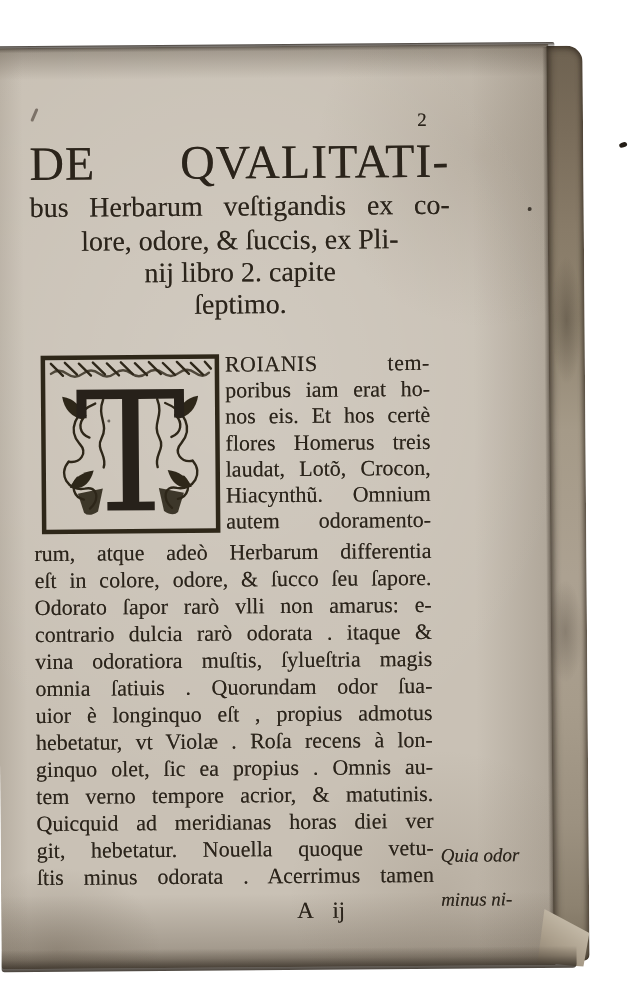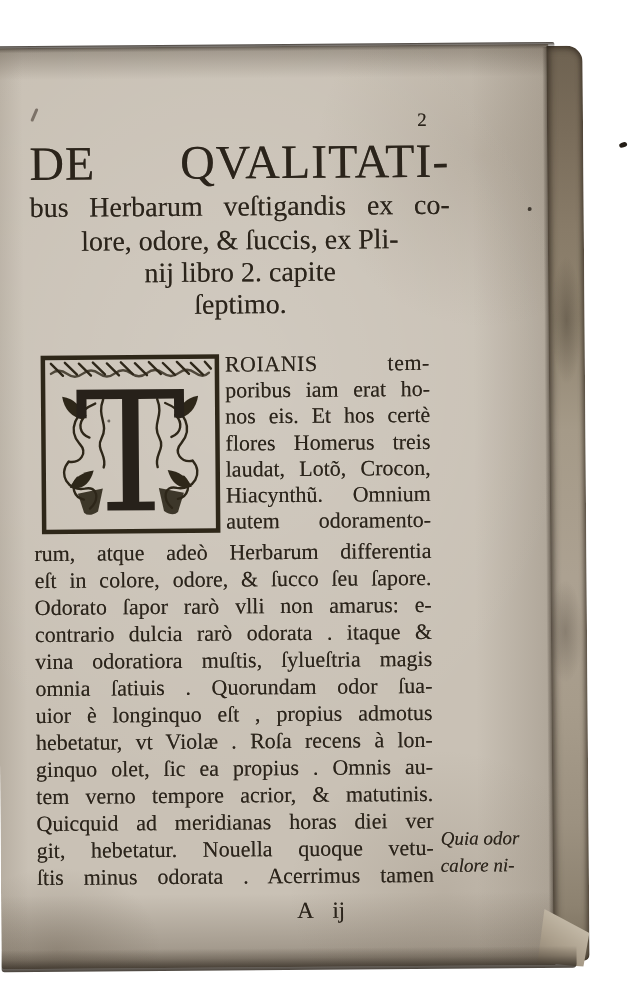--- a/index.html
+++ b/index.html
@@ -111,21 +111,21 @@
   .full-col {
     position:absolute; left:36px; top:492px; width:397px;
     font-size:22px; line-height:27px;
   }
   .bline { text-align:justify; text-align-last:justify; }
 
   .margin-note {
     position:absolute; left:440px; top:780px; width:116px;
     font-size:19px; line-height:27px; font-style:italic;
   }
-  .margin-note .mline { white-space:nowrap; }
+  .margin-note .mline { white-space:nowrap;margin-top:17px; }
 
   .signature {
     position:absolute; left:220px; top:852px; width:200px;
     font-size:23px; text-align:center; word-spacing:14px;
   }
 </style>
 </head>
 <body>
 
 <div class="photo">
@@ -215,19 +215,19 @@
       <div class="bline">hebetatur, vt Violæ . Roſa recens à lon-</div>
       <div class="bline">ginquo olet, ſic ea propius . Omnis au-</div>
       <div class="bline">tem verno tempore acrior, &amp; matutinis.</div>
       <div class="bline">Quicquid ad meridianas horas diei ver</div>
       <div class="bline">git, hebetatur. Nouella quoque vetu-</div>
       <div class="bline">ſtis minus odorata . Acerrimus tamen</div>
     </div>
 
     <div class="margin-note ink">
       <div class="mline">Quia odor</div>
-      <div class="mline">calore ni-</div>
+      <div class="mline">minus ni-</div>
     </div>
 
     <div class="signature ink">A ij</div>
 
   </div>
 </div>
 
 </body></html>

